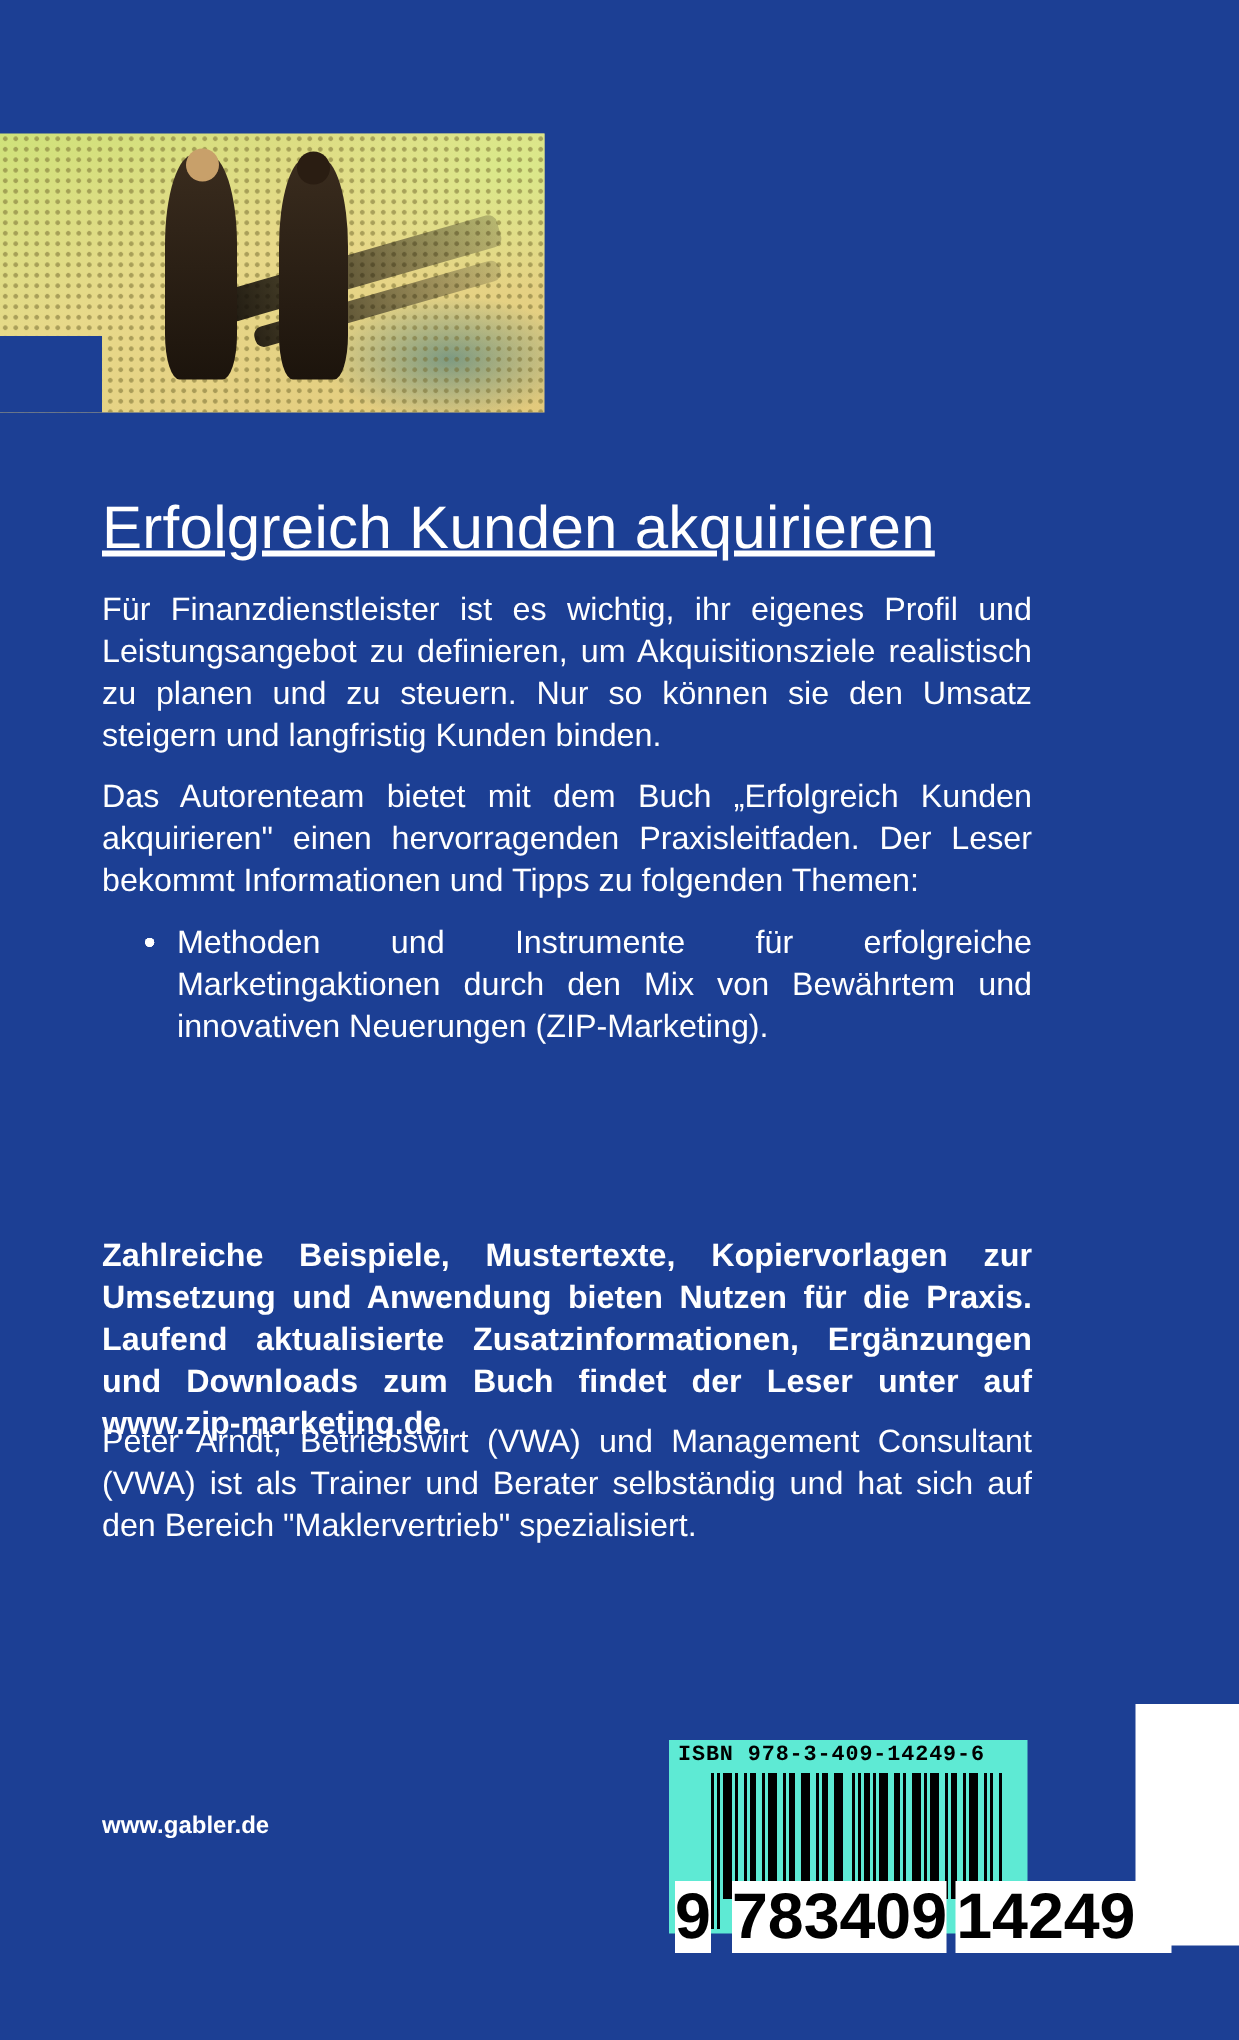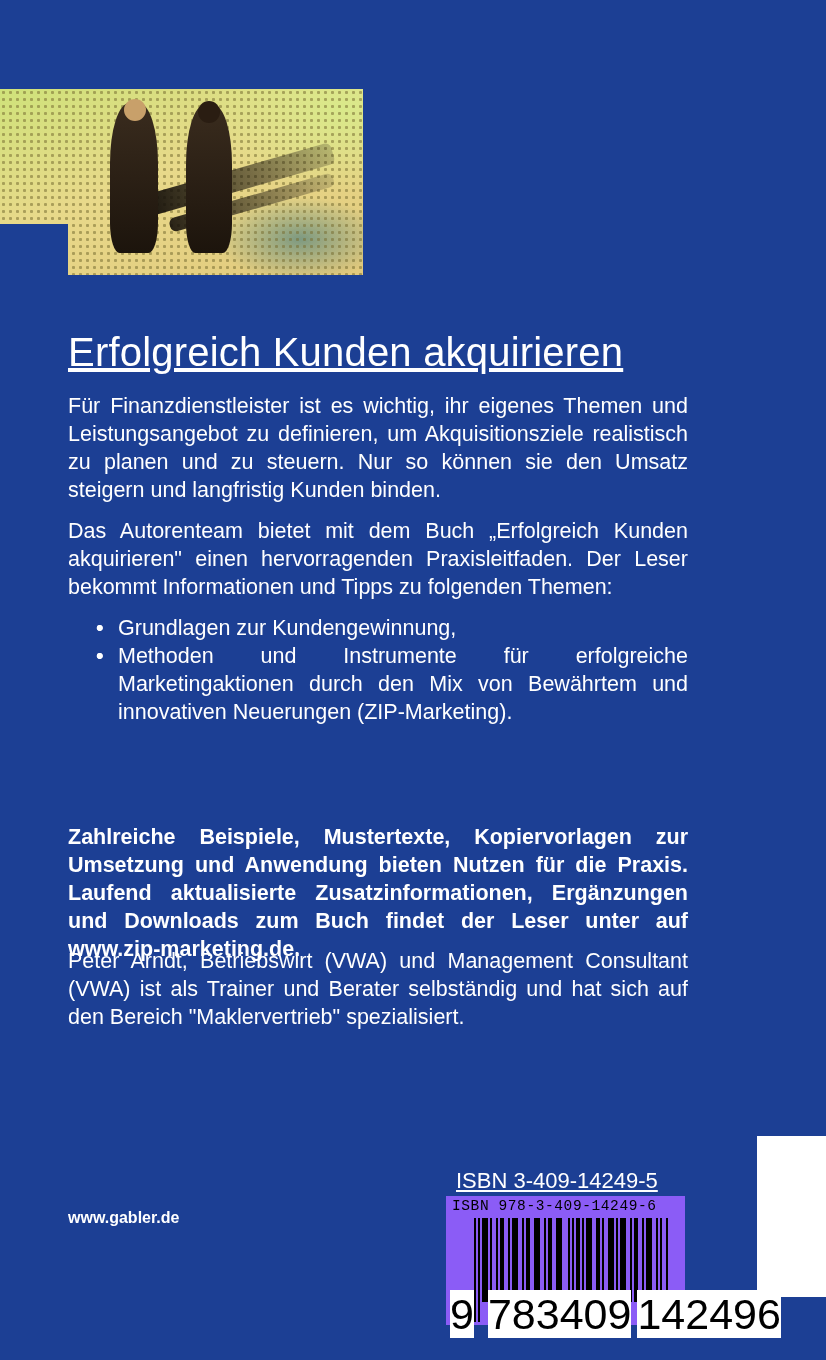--- a/index.html
+++ b/index.html
@@ -50,21 +50,21 @@
   .p2 { top:517px; }
   .bullets { position:absolute; left:96px; top:614px; width:592px; margin:0; padding:0; list-style:none;
     font-size:21.5px; line-height:28px; text-align:justify; }
   .bullets li { position:relative; padding-left:22px; }
   .bullets li .dot { position:absolute; left:0; top:0; }
   .p3 { top:823px;font-weight:bold; }
   .p4 { top:947px; }
 
   .isbn10 { position:absolute; left:456px; top:1168px; font-size:22px; white-space:nowrap;text-decoration:underline; }
   .barcode {
-    position:absolute; left:446px; top:1196px; width:239px; height:129px; background:#8b5cf6; color:#000;
+    position:absolute; left:446px; top:1160px; width:239px; height:129px; background:#5eead4; color:#000;font-weight:bold;
   }
   .barcode .isbn13 { position:absolute; left:6px; top:2px; font-family:"Liberation Mono","DejaVu Sans Mono",monospace; font-size:14.5px; letter-spacing:0.6px; white-space:nowrap; }
   .barcode .bars { position:absolute; left:28px; top:22px; width:196px; height:104px; }
   .barcode .digits { position:absolute; left:4px; top:94px; font-size:43px; font-family:"Liberation Sans",sans-serif; white-space:nowrap; background:transparent; }
   .barcode .digits span { background:#fff; }
 
   .whitebox { position:absolute; left:757px; top:1136px; width:69px; height:161px; background:#fff; }
   .publisher { position:absolute; left:68px; top:1209px; font-size:16px; font-weight:bold; }
 </style>
 </head>
@@ -78,30 +78,30 @@
     </div>
   <div class="figure fig2">
       <div class="head"></div>
     </div>
   <div class="notch"></div>
 </div>
 
 <h1 class="title">Erfolgreich Kunden akquirieren</h1>
 
 <div class="body-text p1">
-  <p>Für Finanzdienstleister ist es wichtig, ihr eigenes Themen und Leistungsangebot zu definieren, um Akquisitionsziele realistisch zu planen und zu steuern. Nur so können sie den Umsatz steigern und langfristig Kunden binden.</p>
+  <p>Für Finanzdienstleister ist es wichtig, ihr eigenes Profil und Leistungsangebot zu definieren, um Akquisitionsziele realistisch zu planen und zu steuern. Nur so können sie den Umsatz steigern und langfristig Kunden binden.</p>
 </div>
 
 <div class="body-text p2">
   <p>Das Autorenteam bietet mit dem Buch „Erfolgreich Kunden akquirieren" einen hervorragenden Praxisleitfaden. Der Leser bekommt Informationen und Tipps zu folgenden Themen:</p>
 </div>
 
 <ul class="bullets">
   <li><span class="dot">•</span></li>
-  <li><span class="dot">•</span><span>Grundlagen zur Kundengewinnung,</span></li>
+  <li><span class="dot">•</span></li>
   <li><span class="dot">•</span></li>
   <li><span class="dot">•</span><span>Methoden und Instrumente für erfolgreiche Marketingaktionen durch den Mix von Bewährtem und innovativen Neuerungen (ZIP-Marketing).</span></li>
 </ul>
 
 <div class="body-text p3">
   <p>Zahlreiche Beispiele, Mustertexte, Kopiervorlagen zur Umsetzung und Anwendung bieten Nutzen für die Praxis. Laufend aktualisierte Zusatzinformationen, Ergänzungen und Downloads zum Buch findet der Leser unter auf www.zip-marketing.de.</p>
 </div>
 
 <div class="body-text p4">
   <p>Peter Arndt, Betriebswirt (VWA) und  Management Consultant (VWA) ist  als Trainer und Berater selbständig und hat sich auf den Bereich "Maklervertrieb" spezialisiert.</p>

